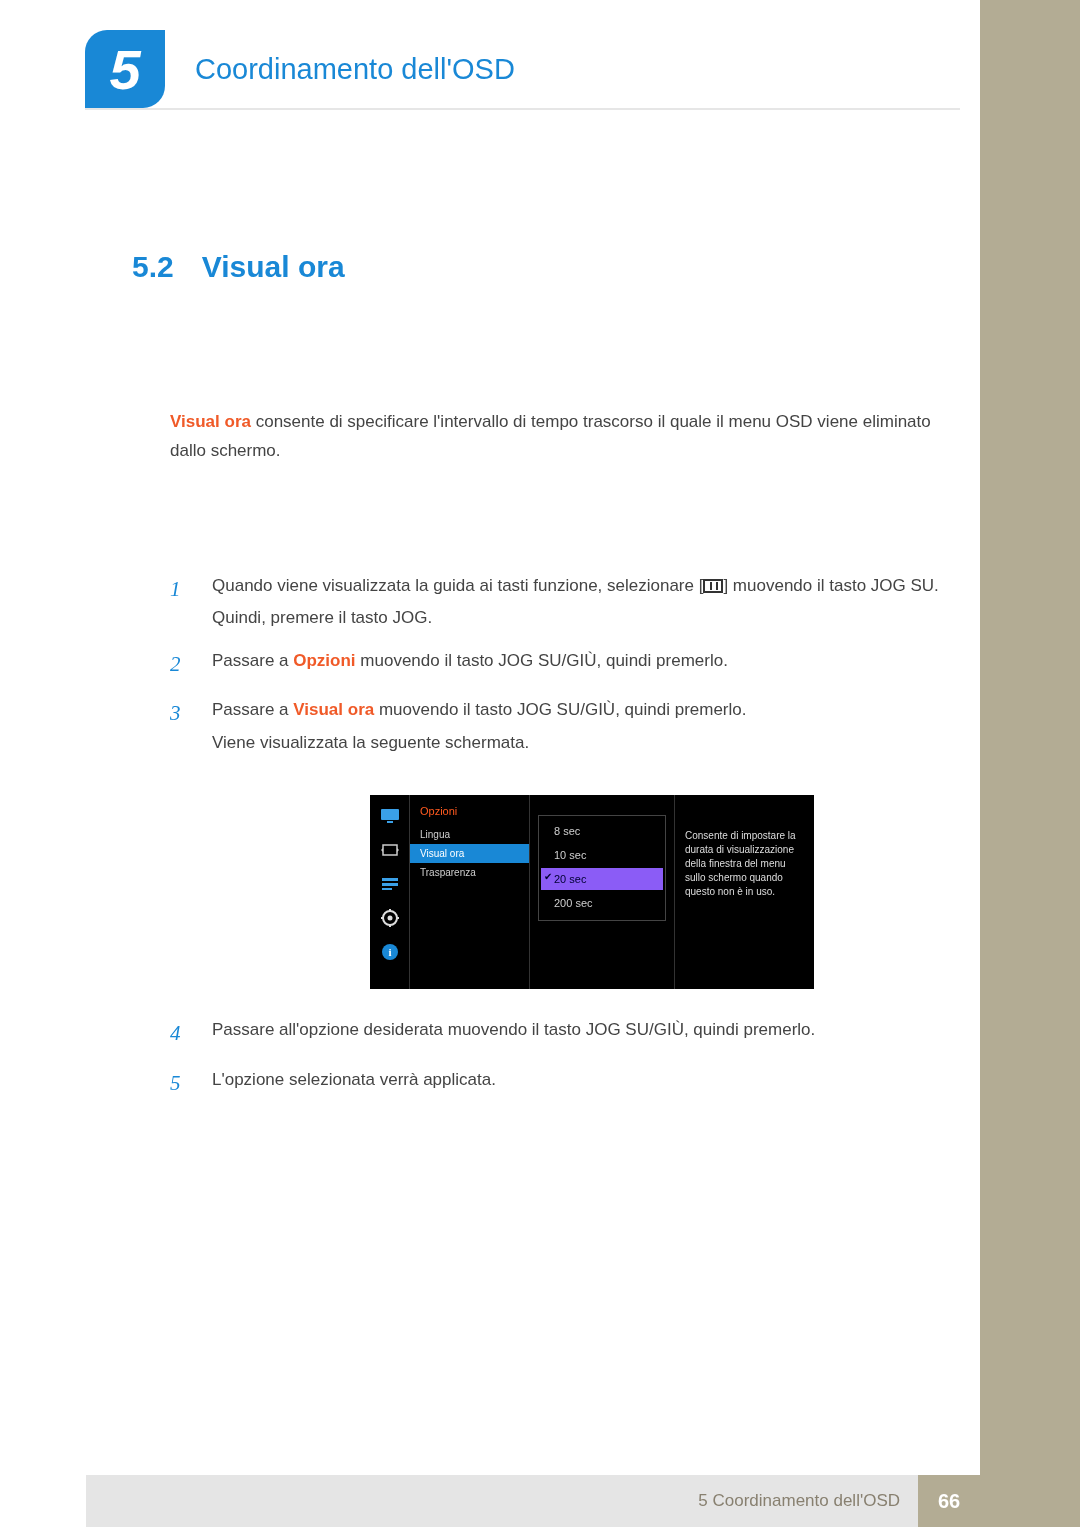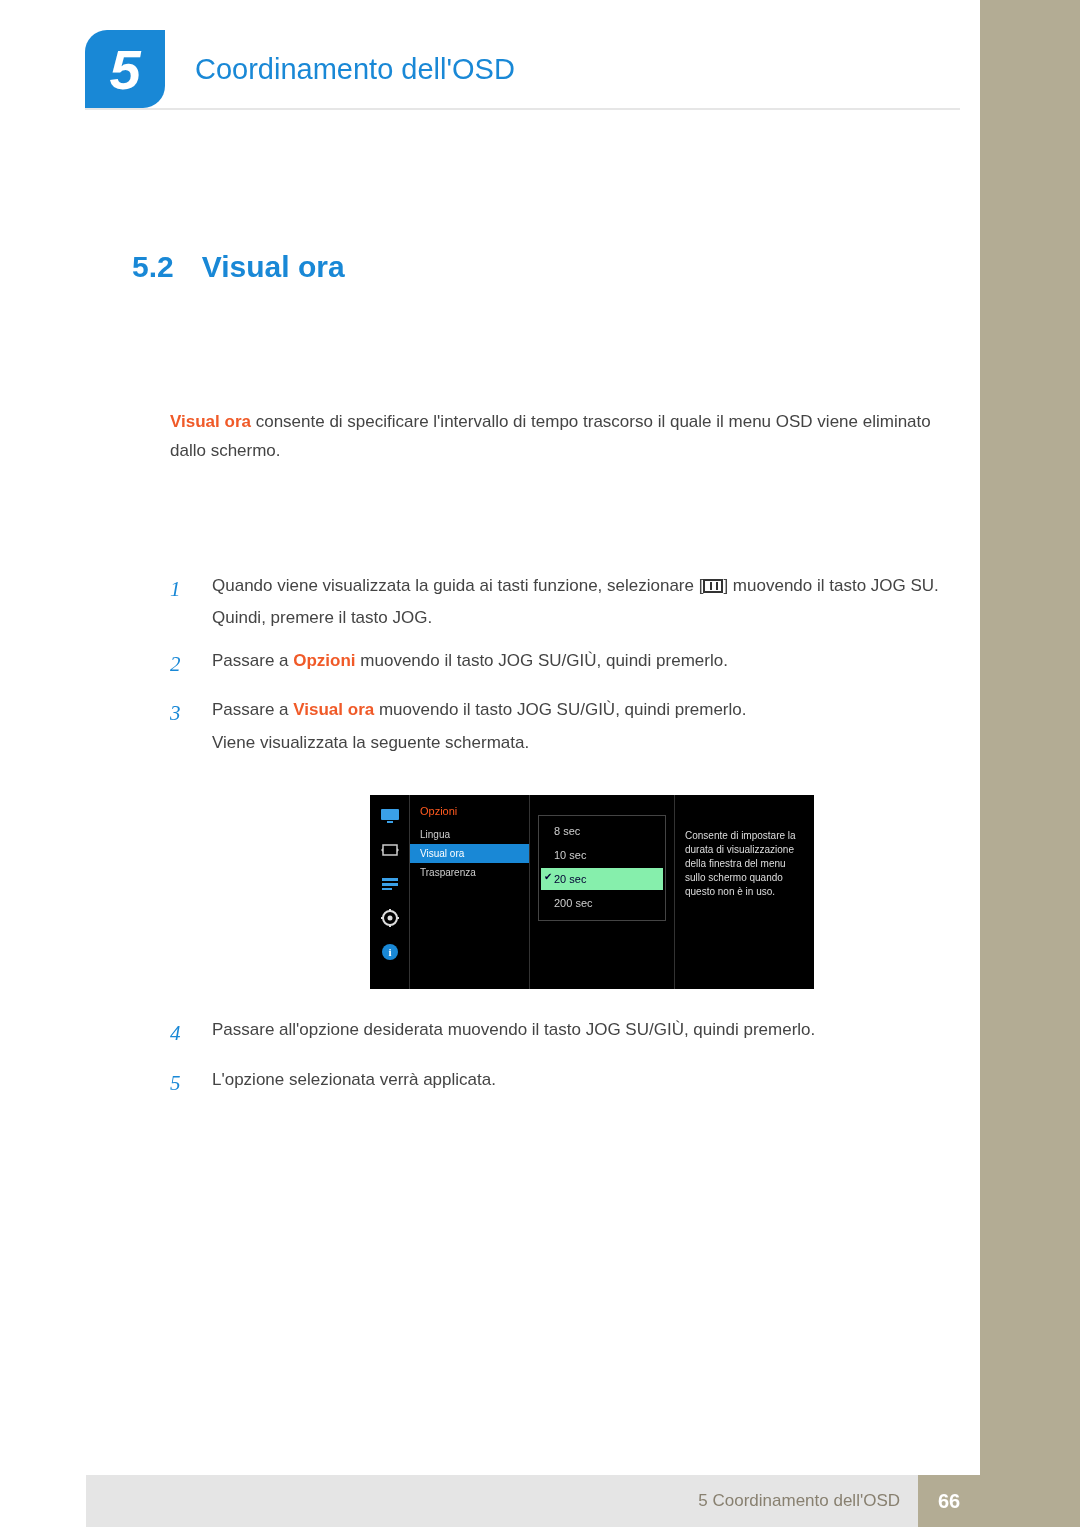--- a/index.html
+++ b/index.html
@@ -31,21 +31,21 @@
   .osd-wrap { position: absolute; left: 370px; top: 795px; width: 444px; height: 194px; background: #000; display: flex; }
   .osd-iconcol { width: 40px; background: #000; border-right: 1px solid #333; display: flex; flex-direction: column; align-items: center; padding-top: 12px; gap: 16px; }
   .osd-icon { width: 22px; height: 18px; display: flex; align-items: center; justify-content: center; }
   .osd-main { flex: 1; display: flex; }
   .osd-col1 { width: 120px; padding: 8px 0 0 0; border-right: 1px solid #333; }
   .osd-heading { color: #ff5a1f; font-size: 11px; padding: 2px 10px 8px; }
   .osd-item { color: #cfcfcf; font-size: 10px; padding: 4px 10px; }
   .osd-item.active { background: #1988d6; color: #fff; }
   .osd-col2 { width: 145px; padding: 20px 8px 8px 8px; border-right: 1px solid #333; }
   .osd-opt { color: #cfcfcf; font-size: 11px; padding: 4px 12px; border: 1px solid transparent; margin-bottom: 2px; }
-  .osd-opt.sel { background: #86efac; color: #003; position: relative; }
+  .osd-opt.sel { background: #8b5cf6; color: #003; position: relative; }
   .osd-opt.sel::before { content: "✔"; position: absolute; left: 2px; top: 2px; font-size: 10px; color: #003; }
   .osd-opt-box { border: 1px solid #444; padding: 4px 2px; }
   .osd-col3 { flex: 1; padding: 34px 10px; color: #ddd; font-size: 10px; line-height: 1.4; }
 
   .steps-after { position: absolute; left: 170px; right: 130px; top: 1014px; }
 
   .menu-glyph { display: inline-block; width: 20px; height: 14px; border: 2px solid #333; position: relative; vertical-align: -2px; }
   .menu-glyph::before, .menu-glyph::after { content: ""; position: absolute; top: 1px; bottom: 1px; width: 2px; background: #333; }
   .menu-glyph::before { left: 5px; }
   .menu-glyph::after { left: 11px; }

